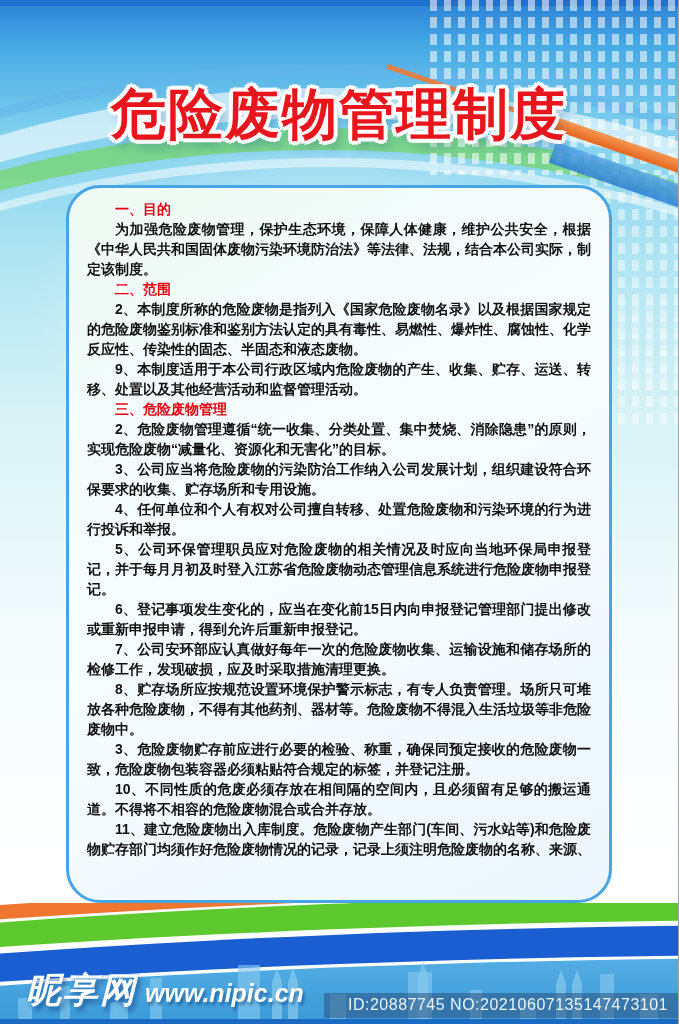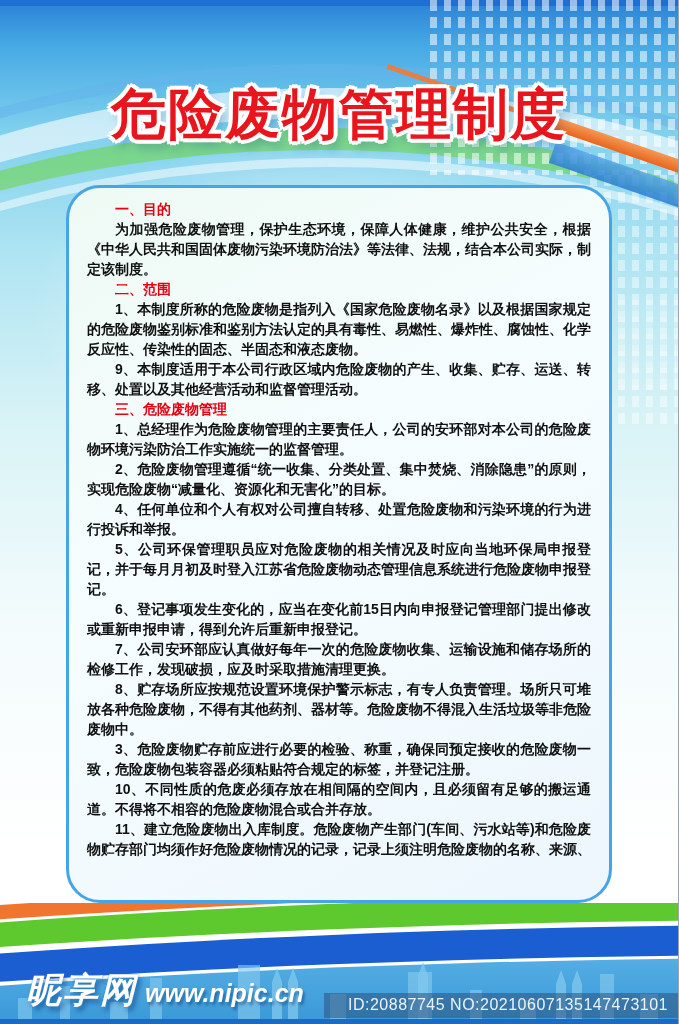--- a/index.html
+++ b/index.html
@@ -91,25 +91,25 @@
   <div class="diag diag-o2"></div>
   <div class="diag diag-b1"></div>
 
   <div class="title" style="color:#e8151c;">危险废物管理制度</div>
 
   <div class="panel">
     <div id="panel-content">
         <p class="sec-h" style="color: rgb(230, 0, 18);">一、目的</p>
         <p>为加强危险废物管理，保护生态环境，保障人体健康，维护公共安全，根据《中华人民共和国固体废物污染环境防治法》等法律、法规，结合本公司实际，制定该制度。</p>
         <p class="sec-h" style="color: rgb(230, 0, 18);">二、范围</p>
-        <p>1、本制度所称的危险废物是指列入《国家危险废物名录》以及根据国家规定的危险废物鉴别标准和鉴别方法认定的具有毒性、易燃性、爆炸性、腐蚀性、化学反应性、传染性的固态、半固态和液态废物。</p>
+        <p>2、本制度所称的危险废物是指列入《国家危险废物名录》以及根据国家规定的危险废物鉴别标准和鉴别方法认定的具有毒性、易燃性、爆炸性、腐蚀性、化学反应性、传染性的固态、半固态和液态废物。</p>
         <p>9、本制度适用于本公司行政区域内危险废物的产生、收集、贮存、运送、转移、处置以及其他经营活动和监督管理活动。</p>
         <p class="sec-h" style="color: rgb(230, 0, 18);">三、危险废物管理</p>
-        <p>1、总经理作为危险废物管理的主要责任人，公司的安环部对本公司的危险废物环境污染防治工作实施统一的监督管理。</p>
         <p>2、危险废物管理遵循“统一收集、分类处置、集中焚烧、消除隐患”的原则，实现危险废物“减量化、资源化和无害化”的目标。</p>
+        <p>3、公司应当将危险废物的污染防治工作纳入公司发展计划，组织建设符合环保要求的收集、贮存场所和专用设施。</p>
         <p>4、任何单位和个人有权对公司擅自转移、处置危险废物和污染环境的行为进行投诉和举报。</p>
         <p>5、公司环保管理职员应对危险废物的相关情况及时应向当地环保局申报登记，并于每月月初及时登入江苏省危险废物动态管理信息系统进行危险废物申报登记。</p>
         <p>6、登记事项发生变化的，应当在变化前15日内向申报登记管理部门提出修改或重新申报申请，得到允许后重新申报登记。</p>
         <p>7、公司安环部应认真做好每年一次的危险废物收集、运输设施和储存场所的检修工作，发现破损，应及时采取措施清理更换。</p>
         <p>8、贮存场所应按规范设置环境保护警示标志，有专人负责管理。场所只可堆放各种危险废物，不得有其他药剂、器材等。危险废物不得混入生活垃圾等非危险废物中。</p>
         <p>3、危险废物贮存前应进行必要的检验、称重，确保同预定接收的危险废物一致，危险废物包装容器必须粘贴符合规定的标签，并登记注册。</p>
         <p>10、不同性质的危废必须存放在相间隔的空间内，且必须留有足够的搬运通道。不得将不相容的危险废物混合或合并存放。</p>
         <p>11、建立危险废物出入库制度。危险废物产生部门(车间、污水站等)和危险废物贮存部门均须作好危险废物情况的记录，记录上须注明危险废物的名称、来源、</p>
       </div>
   </div>

